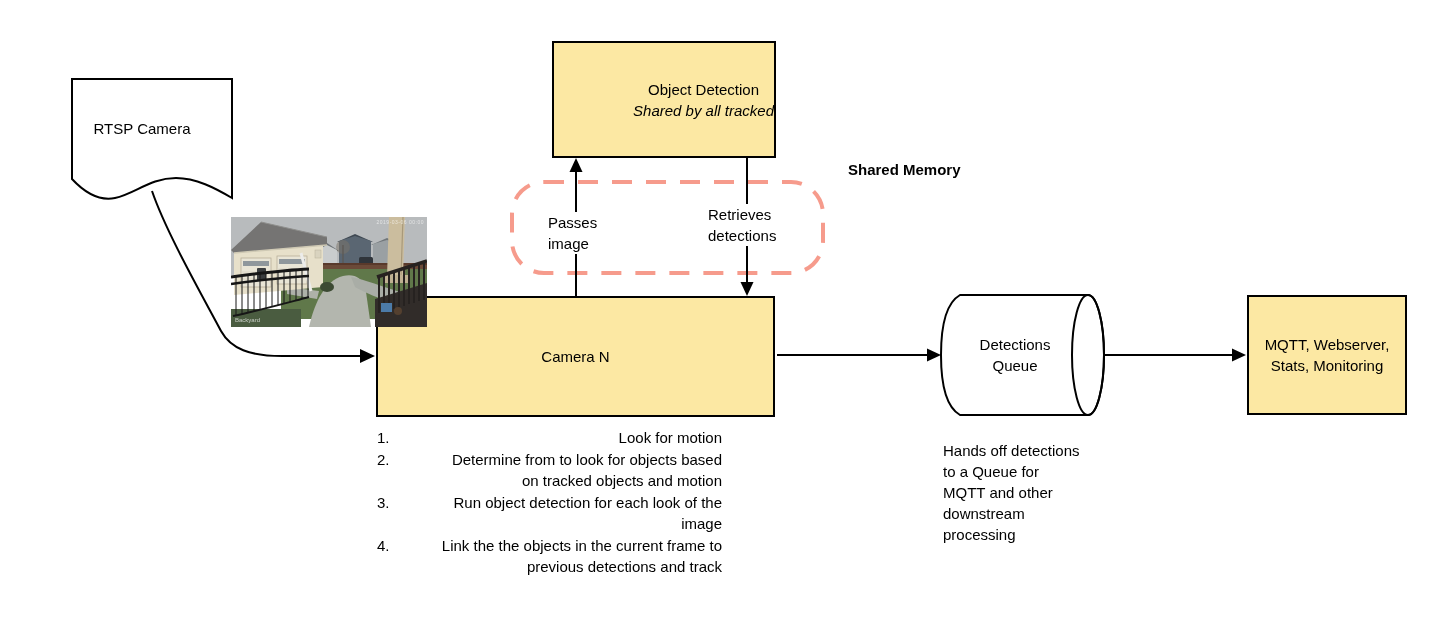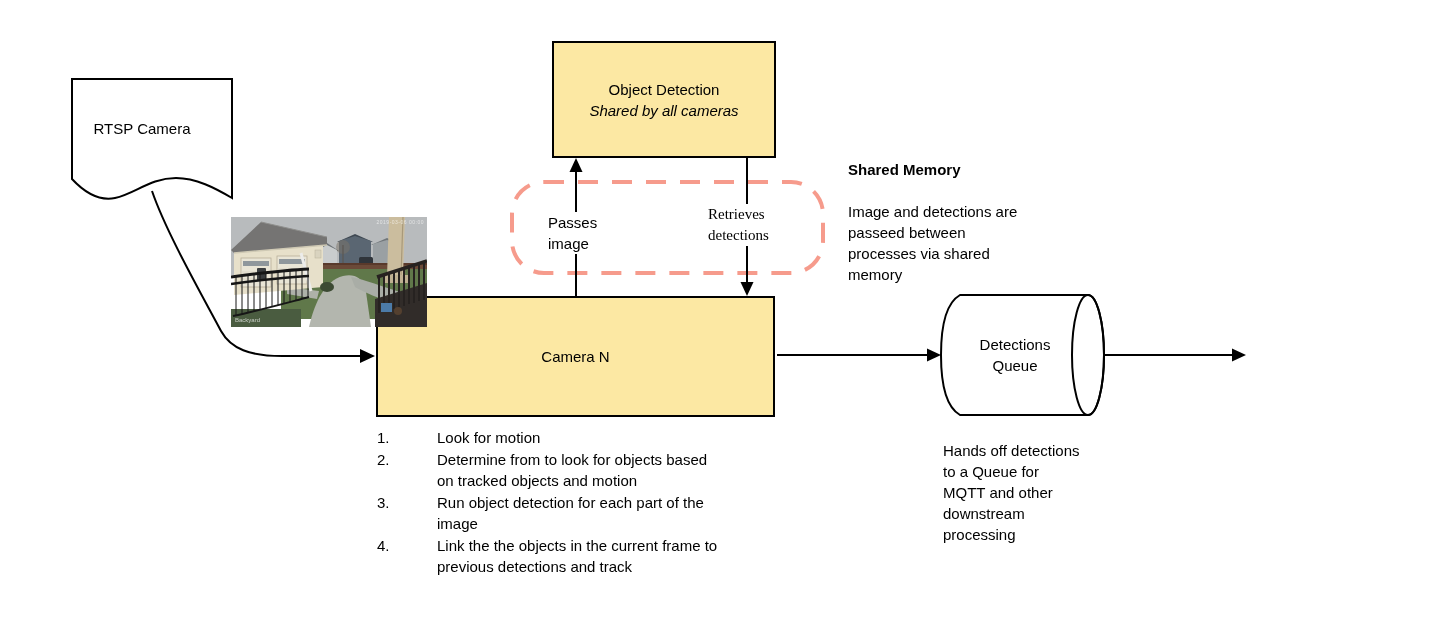--- a/index.html
+++ b/index.html
@@ -29,21 +29,21 @@
   .note{position:absolute; z-index:2; white-space:pre-line;}
   .edge-label{
     position:absolute; z-index:3; background:var(--background);
     padding:0 2px; white-space:pre-line;
   }
   .shape-label{position:absolute; z-index:2; text-align:center; white-space:pre-line;}
   .bold{font-weight:bold;}
   .italic{font-style:italic;}
   ol.steps{list-style:none; counter-reset:step; margin:0; padding:0;
     position:absolute; z-index:2; line-height:21.5px;}
-  ol.steps li{counter-increment:step; position:relative; padding-left:60px;}
+  ol.steps li{counter-increment:step; position:relative; padding-left:60px;text-align:right;}
   ol.steps li::before{content:counter(step) "."; position:absolute; left:0; top:0;}
   .snapshot{position:absolute; z-index:4; overflow:hidden;}
   .snap-overlay{position:absolute; color:rgba(255,255,255,.8); z-index:5;}
   .ts{right:3px; top:2px; font-size:5px; line-height:6px; letter-spacing:.5px; opacity:.75;}
   .camname{left:4px; bottom:3px; font-size:6px; line-height:7px; opacity:.85;}
 </style>
 </head>
 <body>
 
 <div class="canvas">
@@ -68,59 +68,59 @@
 
     <path class="shape" d="M960,295 L1088,295 A16,60 0 0 1 1088,415 L960,415 C946,407 941,383 941,355 C941,327 946,303 960,295 Z"></path>
     <ellipse class="shape-thin" cx="1088" cy="355" rx="16" ry="60"></ellipse>
 
     <path class="edge" d="M1104,355 L1232,355"></path>
     <polygon class="arrowhead" points="1246,355 1232,348.5 1232,361.5"></polygon>
   </svg>
 
   <div class="shape-label" style="left:72px;top:118px;width:140px;">RTSP Camera</div>
 
-  <div class="ybox" style="left:552px;top:41px;width:224px;height:117px;">
+  <div class="ybox" style="left:552px;top:41px;width:224px;height:117px;justify-content:flex-end;">
     <div>
       <div>Object Detection</div>
-      <div class="italic">Shared by all cameras</div>
+      <div class="italic">Shared by all tracked</div>
     </div>
   </div>
 
   <div class="ybox" style="left:376px;top:296px;width:399px;height:121px;">
     <div>Camera N</div>
   </div>
 
+  <div class="ybox" style="left:1247px;top:295px;width:160px;height:120px;">
+    <div class="prelines">MQTT, Webserver,
+Stats, Monitoring</div>
+  </div>
 
   <div class="shape-label" style="left:940px;top:334px;width:150px;">Detections
 Queue</div>
 
   <div class="edge-label" style="left:546px;top:212px;">Passes
 image</div>
-  <div class="edge-label" style="left:706px;top:204px;font-family:Liberation Serif, serif;">Retrieves
+  <div class="edge-label" style="left:706px;top:204px;">Retrieves
 detections</div>
 
 
   <div class="note" style="left:848px;top:138px;width:220px;">
     <div class="bold">Shared Memory</div>
-    <div class="prelines">Image and detections are
-passeed between
-processes via shared
-memory</div>
   </div>
 
   <div class="note" style="left:943px;top:440px;width:180px;">Hands off detections
 to a Queue for
 MQTT and other
 downstream
 processing</div>
 
   <ol class="steps" style="left:377px;top:427px;width:345px;">
       <li>Look for motion</li>
       <li>Determine from to look for objects based on tracked objects and motion</li>
-      <li>Run object detection for each part of the image</li>
+      <li>Run object detection for each look of the image</li>
       <li>Link the the objects in the current frame to previous detections and track</li>
     </ol>
 
   <div class="snapshot" style="left:231px;top:217px;width:196px;height:110px;">
     <svg width="196" height="110" viewBox="0 0 196 110">
 
       <rect x="0" y="0" width="196" height="58" fill="#b8bbbd"></rect>
 
       <g>
         <polygon points="84,34 96,26 108,34" fill="#6d7276"></polygon>

